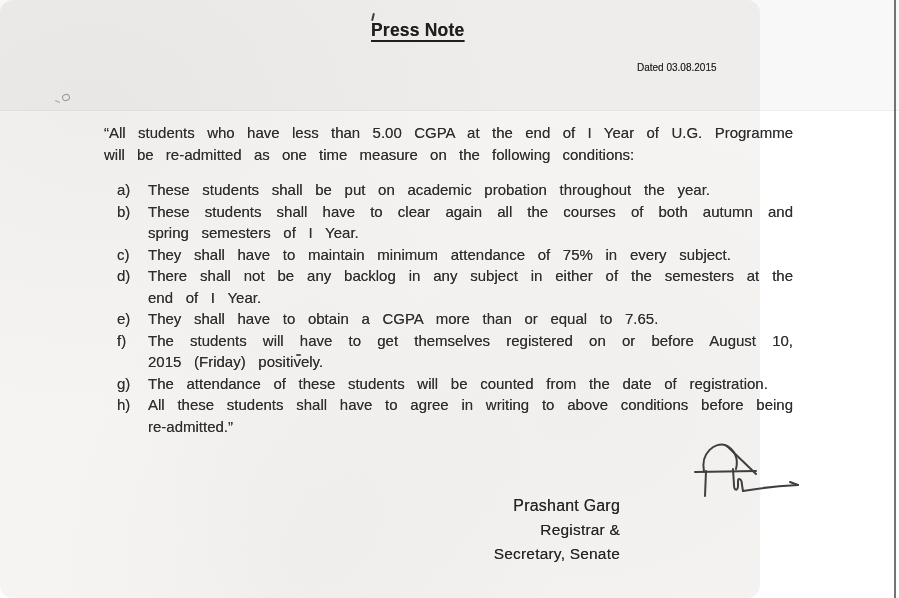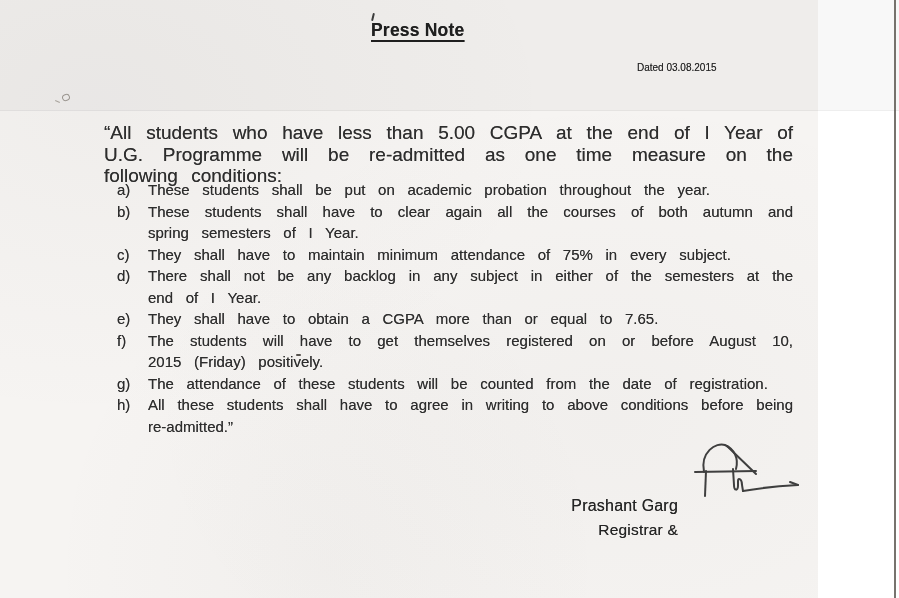--- a/index.html
+++ b/index.html
@@ -1,27 +1,28 @@
 <!DOCTYPE html>
 <html><head>
 <meta charset="utf-8">
 <style>
   html,body{margin:0;padding:0;}
   body{
     width:899px;height:598px;overflow:hidden;
     font-family:"Liberation Sans","DejaVu Sans",sans-serif;
   }
   .page{
-    position:relative;width:818px;height:598px;
+    position:relative;width:760px;height:598px;
     background:
       radial-gradient(ellipse at 12% 18%, rgba(90,85,80,0.04), transparent 45%),
       radial-gradient(ellipse at 75% 70%, rgba(90,85,80,0.03), transparent 55%),
       radial-gradient(ellipse at 40% 95%, rgba(90,85,80,0.03), transparent 40%),
       #f6f4f2;
     color:#2b2b2b;
+    border-radius:13px;
   }
   .scan-band{
     position:absolute;left:0;top:0;width:899px;height:110px;
     background:rgba(120,114,108,0.05);
     border-bottom:1px solid rgba(0,0,0,0.04);
   }
   .edge-line{
     position:absolute;top:0;bottom:0;left:894px;width:2px;
     background:rgba(85,80,74,0.8);
   }
@@ -36,21 +37,21 @@
     position:absolute;left:372px;top:13px;width:2px;height:8px;
     background:#3c3c3c;transform:rotate(14deg);border-radius:1px;
   }
   .date-line{
     position:absolute;left:637px;top:62px;
     font-size:10px;color:#262626;
     text-shadow:0 0 0.5px rgba(30,30,30,0.6);
   }
   .intro{
     position:absolute;left:104px;top:122px;width:689px;margin:0;
-    font-size:19px;line-height:21.5px;color:#2d2d2d;
+    font-size:15px;line-height:21.5px;color:#2d2d2d;
     text-align:justify;word-spacing:8px;
     text-shadow:0 0 0.5px rgba(35,35,35,0.65);
   }
   .conditions{
     position:absolute;left:117px;top:179px;width:676px;
     font-size:15px;line-height:21.5px;color:#2d2d2d;
     text-shadow:0 0 0.5px rgba(35,35,35,0.65);
   }
   .cond-row{display:flex;align-items:flex-start;}
   .cond-label{flex:0 0 31px;}
@@ -138,15 +139,16 @@
     <path d="M3,32 L64,31"></path>
     <path d="M14,31 L13,56"></path>
     <path d="M41,29 L42,45 C42,51 46,51 46,46 L46,41 C46,37 50,39 50,45 L51,51"></path>
     <path d="M51,51 C62,49 88,46 106,45"></path>
     <path d="M106,45 L98,42"></path>
   </svg>
 
   <div class="sig-block">
     <div class="sig-name">Prashant Garg</div>
     <div class="sig-line">Registrar &amp;</div>
+    <div class="sig-line">Secretary, Senate</div>
   </div>
 
 </div>
 
 </body></html>

